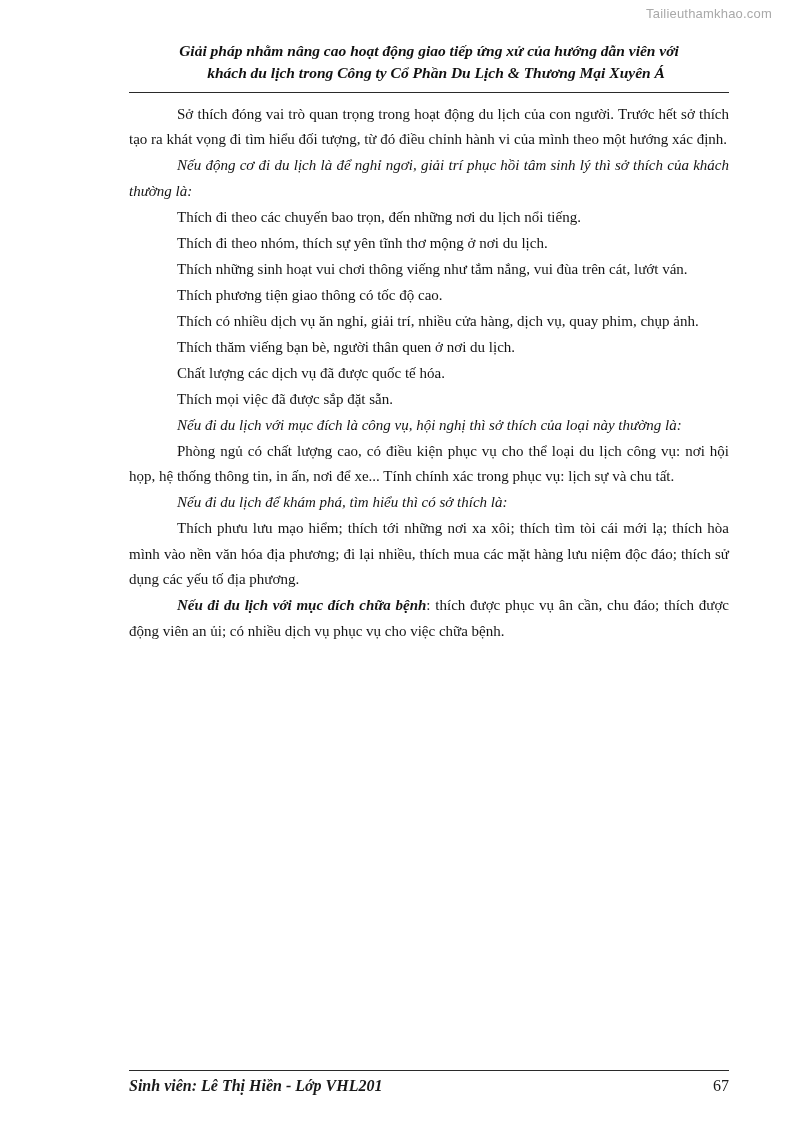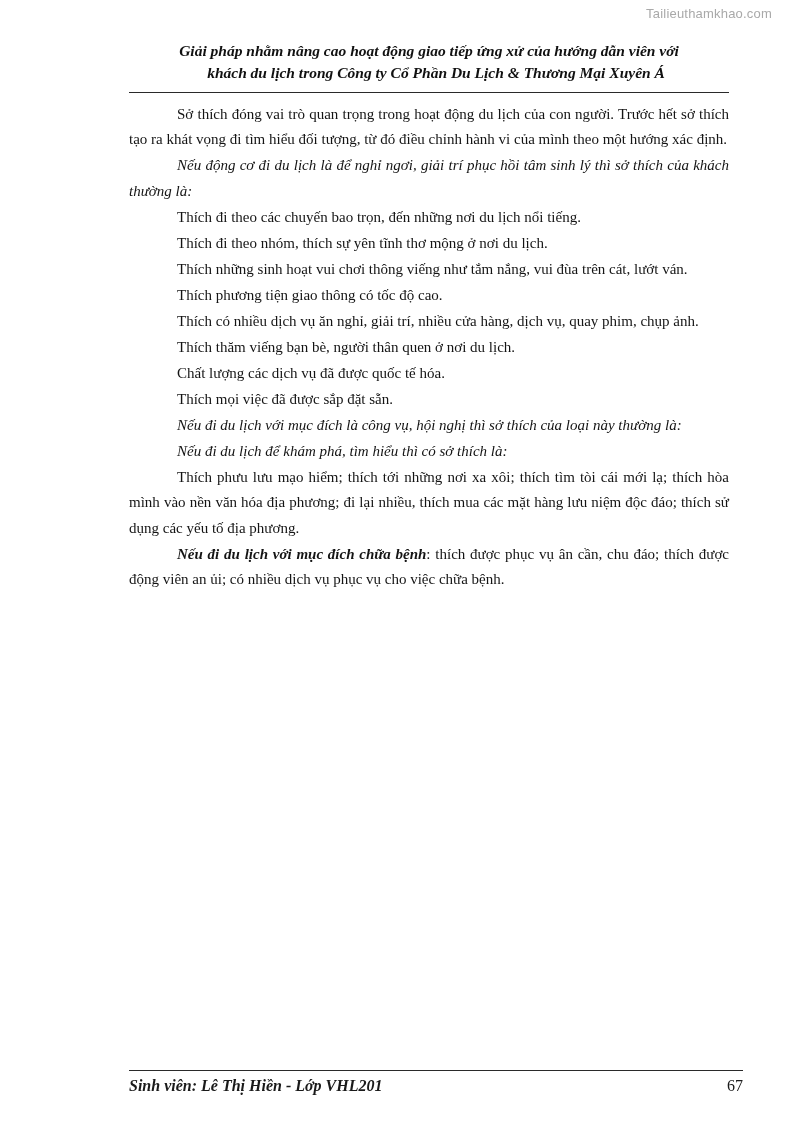--- a/index.html
+++ b/index.html
@@ -73,21 +73,21 @@
   p.para.italic {
     font-style: italic;
   }
   .bold-italic {
     font-style: italic;
     font-weight: bold;
   }
   .footer {
     position: absolute;
     left: 129px;
-    right: 51px;
+    right: 65px;
     bottom: 28px;
   }
   .footer-rule {
     border: none;
     border-top: 1.3px solid #2a2a2a;
     margin: 0 0 6px 0;
   }
   .footer-row {
     display: flex;
     justify-content: space-between;
@@ -123,20 +123,21 @@
       <p class="para italic">Nếu động cơ đi du lịch là để nghỉ ngơi, giải trí phục hồi tâm sinh lý thì sở thích của khách thường là:</p>
       <p class="para">Thích đi theo các chuyến bao trọn, đến những nơi du lịch nổi tiếng.</p>
       <p class="para">Thích đi theo nhóm, thích sự yên tĩnh thơ mộng ở nơi du lịch.</p>
       <p class="para">Thích những sinh hoạt vui chơi thông viếng như tắm nắng, vui đùa trên cát, lướt ván.</p>
       <p class="para">Thích phương tiện giao thông có tốc độ cao.</p>
       <p class="para">Thích có nhiều dịch vụ ăn nghỉ, giải trí, nhiều cửa hàng, dịch vụ, quay phim, chụp ảnh.</p>
       <p class="para">Thích thăm viếng bạn bè, người thân quen ở nơi du lịch.</p>
       <p class="para">Chất lượng các dịch vụ đã được quốc tế hóa.</p>
       <p class="para">Thích mọi việc đã được sắp đặt sẵn.</p>
       <p class="para italic">Nếu đi du lịch với mục đích là công vụ, hội nghị thì sở thích của loại này thường là:</p>
+      <p class="para">Phòng ngủ có chất lượng cao, có điều kiện phục vụ cho thể loại du lịch công vụ: nơi hội họp, hệ thống thông tin, in ấn, nơi để xe... Tính chính xác trong phục vụ: lịch sự và chu tất.</p>
       <p class="para italic">Nếu đi du lịch để khám phá, tìm hiểu thì có sở thích là:</p>
       <p class="para">Thích phưu lưu mạo hiểm; thích tới những nơi xa xôi; thích tìm tòi cái mới lạ; thích hòa mình vào nền văn hóa địa phương; đi lại nhiều, thích mua các mặt hàng lưu niệm độc đáo; thích sử dụng các yếu tố địa phương.</p>
       <p class="para"><span class="bold-italic">Nếu đi du lịch với mục đích chữa bệnh</span><span>: thích được phục vụ ân cần, chu đáo; thích được động viên an ủi; có nhiều dịch vụ phục vụ cho việc chữa bệnh.</span></p>
     </div>
 
   </div>
 
   <div class="footer">
     <hr class="footer-rule">
     <div class="footer-row">

